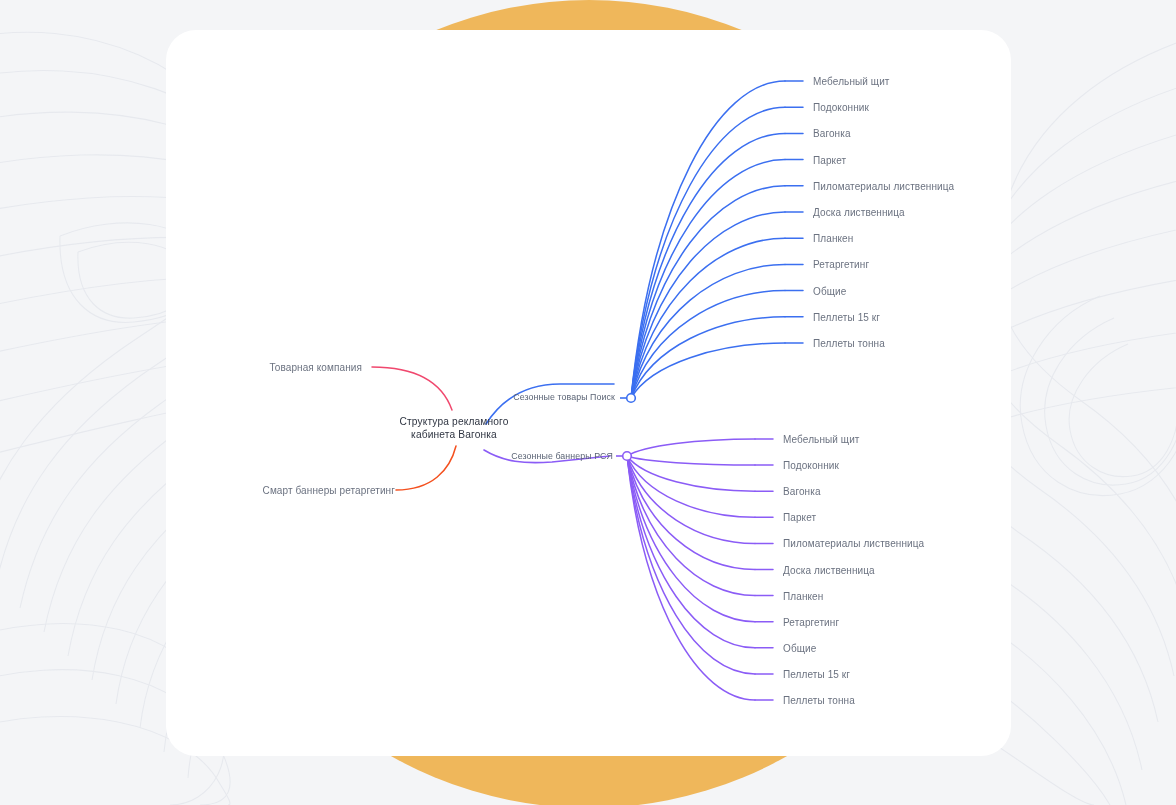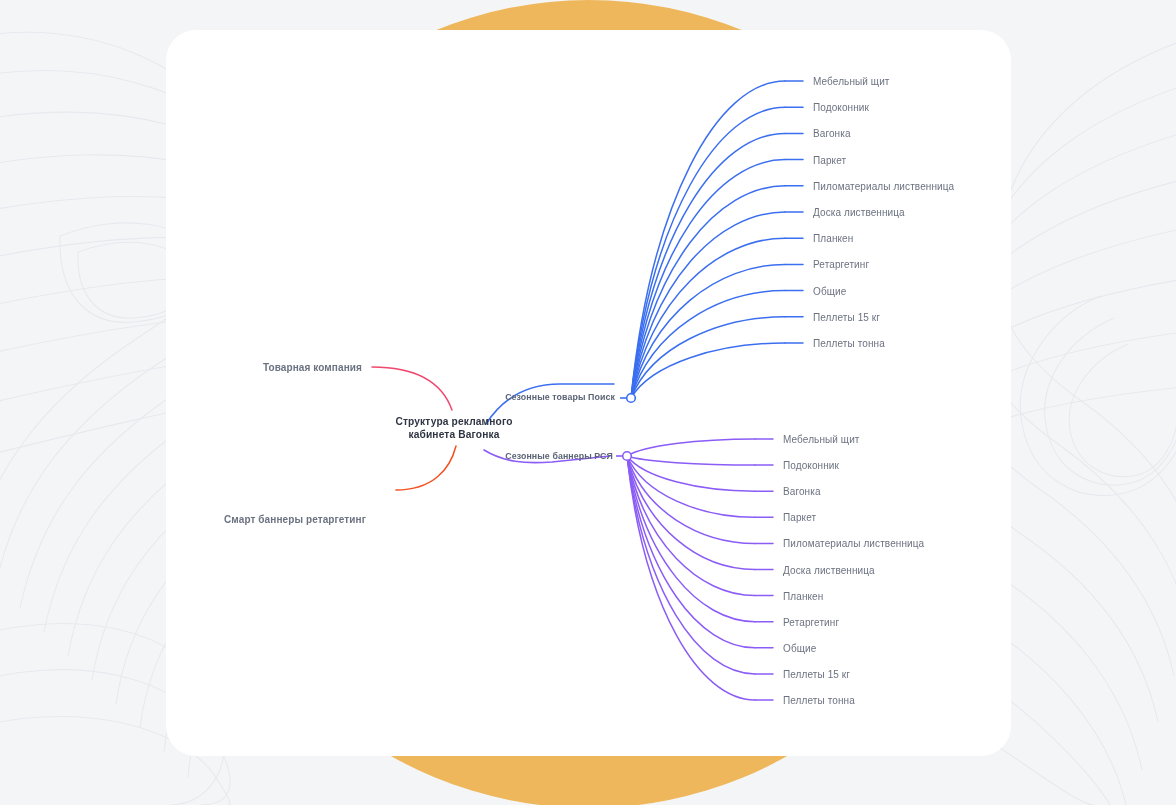--- a/index.html
+++ b/index.html
@@ -17,24 +17,24 @@
     position:absolute;left:166px;top:30px;width:845px;height:726px;
     background:#ffffff;border-radius:30px;z-index:3;
   }
   #mindmap{z-index:4;}
   .lbl{
     position:absolute;z-index:6;white-space:nowrap;
     font-size:10px;color:#6b7280;letter-spacing:.1px;
     transform:translateY(-50%);
   }
   .lbl.hub{font-size:8.8px;color:#5b6475;}
-  .lbl.r{text-align:right;transform:translate(-100%,-50%);font-weight:bold;}
+  .lbl.r{text-align:right;transform:translate(-100%,-50%);}
   #title{
     position:absolute;z-index:7;left:388px;top:415px;width:132px;
-    text-align:center;font-size:10.2px;font-weight:bold;color:#2f3542;
+    text-align:center;font-size:10.2px;font-weight:normal;color:#2f3542;
     line-height:13px;letter-spacing:.15px;
   }
 </style>
 </head>
 <body>
 
 <div id="stage">
 
   <svg class="layer" id="bg-topo" viewBox="0 0 1176 805" preserveAspectRatio="none" xmlns="http://www.w3.org/2000/svg">
     <rect x="0" y="0" width="1176" height="805" fill="#f4f5f7"></rect>
@@ -150,21 +150,21 @@
       <circle cx="627" cy="456" r="4.3" fill="#ffffff" stroke="#8b5cf6" stroke-width="1.6"></circle>
     </g>
   </svg>
 
   <div id="title">
     <div>Структура рекламного</div>
     <div>кабинета Вагонка</div>
   </div>
 
   <div class="lbl r" style="left:362px;top:367px;">Товарная компания</div>
-  <div class="lbl r" style="left:366px;top:490px;margin-top:29px;">Смарт баннеры ретаргетинг</div>
+  <div class="lbl r" style="left:395px;top:490px;">Смарт баннеры ретаргетинг</div>
 
   <div class="lbl hub r" style="left:615px;top:397px;">Сезонные товары Поиск</div>
   <div class="lbl hub r" style="left:613px;top:456px;">Сезонные баннеры РСЯ</div>
 
   <div id="leaf-labels">
       <div class="lbl" style="left: 813px; top: 81px;">Мебельный щит</div>
       <div class="lbl" style="left: 813px; top: 107.2px;">Подоконник</div>
       <div class="lbl" style="left: 813px; top: 133.4px;">Вагонка</div>
       <div class="lbl" style="left: 813px; top: 159.6px;">Паркет</div>
       <div class="lbl" style="left: 813px; top: 185.8px;">Пиломатериалы лиственница</div>

